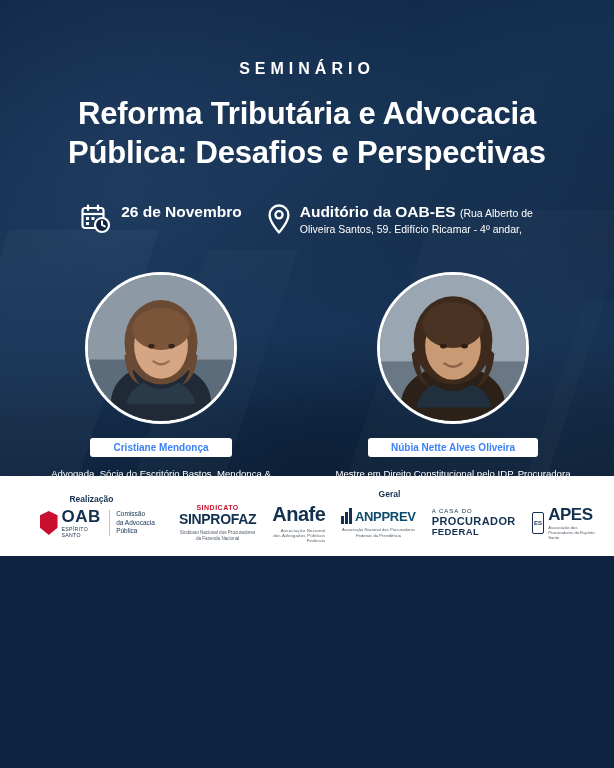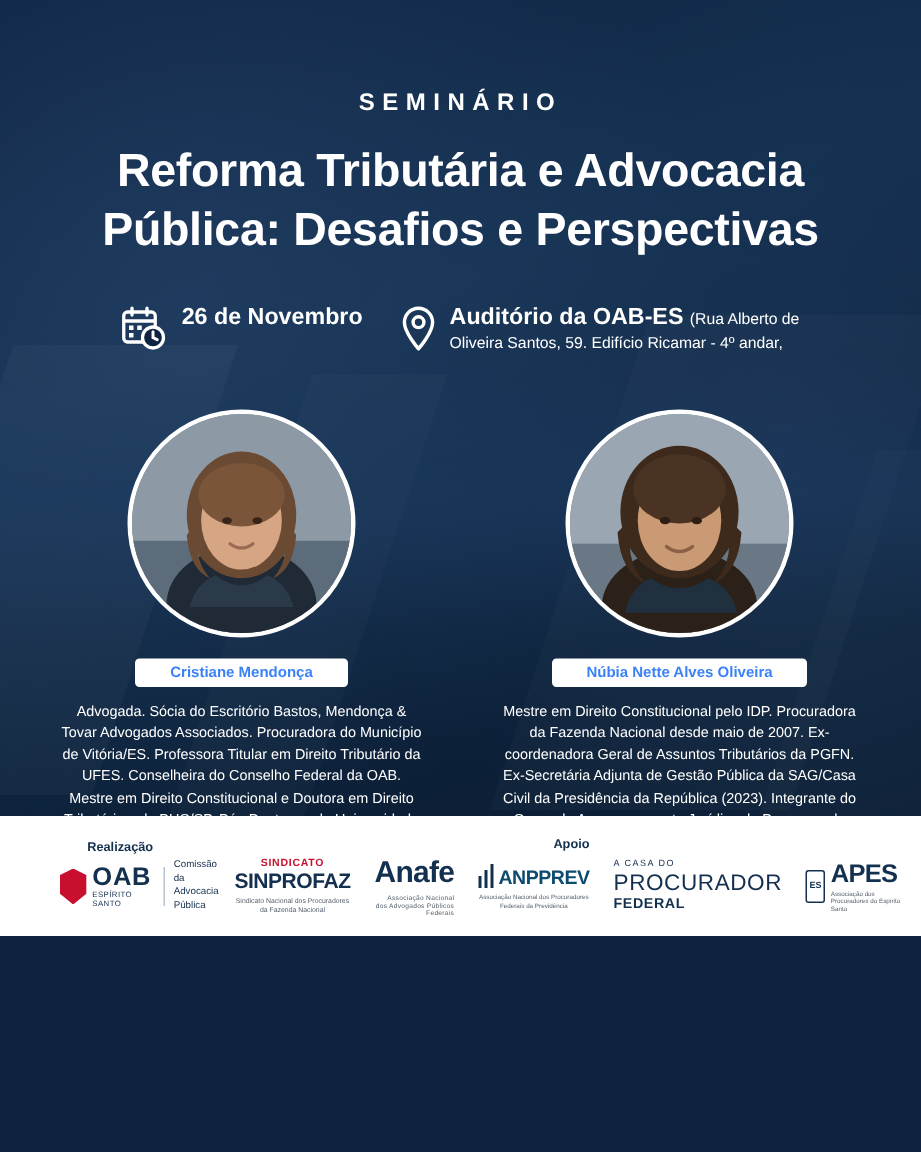--- a/index.html
+++ b/index.html
@@ -4,21 +4,21 @@
 <style>
   * { box-sizing: border-box; margin: 0; padding: 0; }
   html, body {
     width: 614px; height: 768px;
     font-family: "Liberation Sans", sans-serif;
     background: #0d2340;
     overflow: hidden;
   }
   .poster {
     position: relative;
-    width: 614px; height: 624px;
+    width: 614px; height: 556px;
     background:
       radial-gradient(circle at 20% 32%, rgba(40,70,110,0.55) 0%, rgba(13,35,64,0) 55%),
       radial-gradient(circle at 85% 45%, rgba(30,58,95,0.5) 0%, rgba(13,35,64,0) 50%),
       linear-gradient(160deg, #0e2442 0%, #14304f 35%, #0c2038 70%, #0a1c33 100%);
     overflow: hidden;
   }
   
   .bg-shape {
     position: absolute;
     background: rgba(255,255,255,0.030);
@@ -164,21 +164,21 @@
 
   .anpprev { text-align: center; }
   .ap-row { display: flex; align-items: center; justify-content: center; gap: 3px; }
   .ap-bars { display: flex; gap: 1.5px; align-items: flex-end; }
   .ap-bars i { display: block; width: 2.5px; background: #14304f; }
   .ap-main { font-size: 13px; font-weight: 700; color: #0c4a6e; letter-spacing: -0.3px; }
   .ap-sub { font-size: 4.2px; color: #55606b; margin-top: 3px; line-height: 1.3; }
 
   .casa { text-align: left; line-height: 1.15; }
   .casa-1 { font-size: 6px; color: #14304f; letter-spacing: 1px; }
-  .casa-2 { font-size: 15px; font-weight: 400; color: #14304f; letter-spacing: 0.4px; }
+  .casa-2 { font-size: 11px; font-weight: 700; color: #14304f; letter-spacing: 0.4px; }
   .casa-3 { font-size: 9.5px; font-weight: 700; color: #14304f; letter-spacing: 0.4px; }
 
   .apes { display: flex; align-items: center; gap: 4px; }
   .apes-badge {
     width: 20px; height: 22px; border: 1.6px solid #14304f; border-radius: 2px;
     display: flex; align-items: center; justify-content: center;
     font-size: 6px; font-weight: 700; color: #14304f;
   }
   .apes-text { line-height: 1.05; }
   .apes-main { font-size: 17px; font-weight: 700; color: #14304f; letter-spacing: -0.5px; }
@@ -299,21 +299,21 @@
         </div>
         <div class="oab-div"></div>
         <div class="oab-right">
           <div>Comissão</div>
           <div>da Advocacia Pública</div>
         </div>
       </div>
     </div>
 
     <div class="foot-col" style="flex:1;">
-      <div class="foot-label">Apoio</div>
+      <div class="foot-label">Geral</div>
       <div style="display:flex; align-items:center; gap:16px; justify-content:flex-start;">
 
         <div class="sinprofaz">
           <div class="sp-top">SINDICATO</div>
           <div class="sp-main">SINPROFAZ</div>
           <div class="sp-sub">Sindicato Nacional dos Procuradores da Fazenda Nacional</div>
         </div>
 
         <div class="anafe">
           <div class="an-main">Anafe</div>

